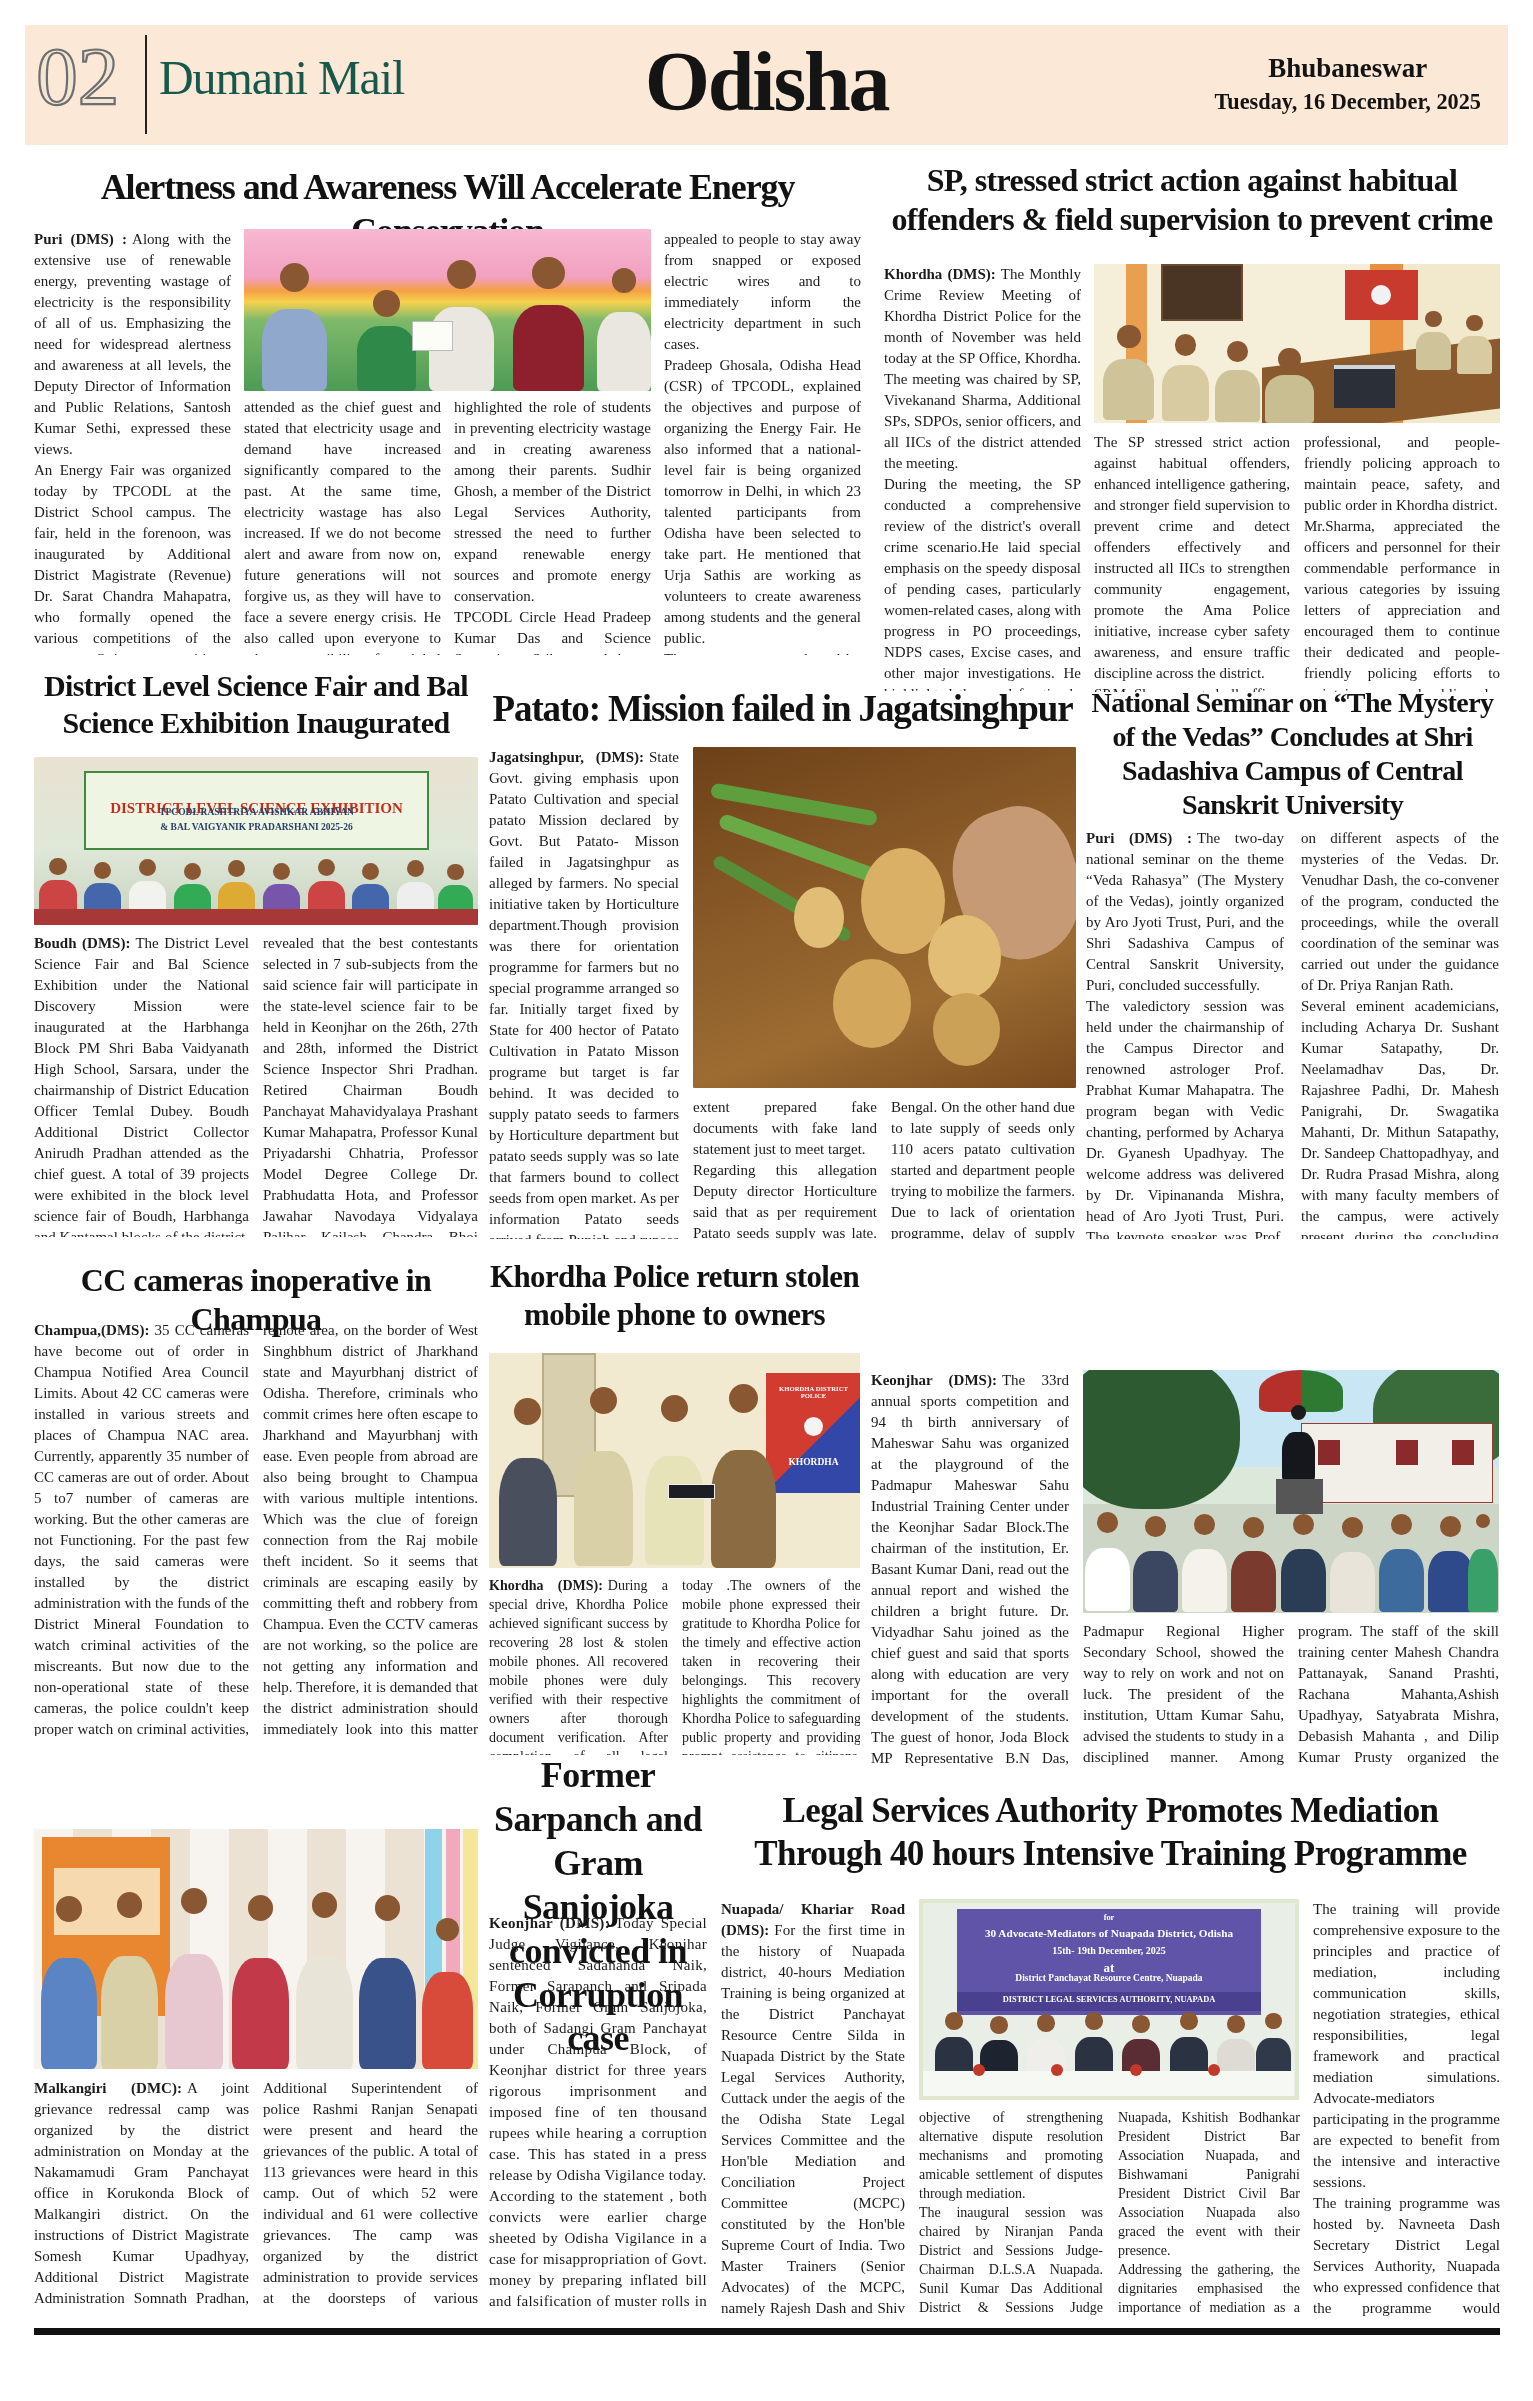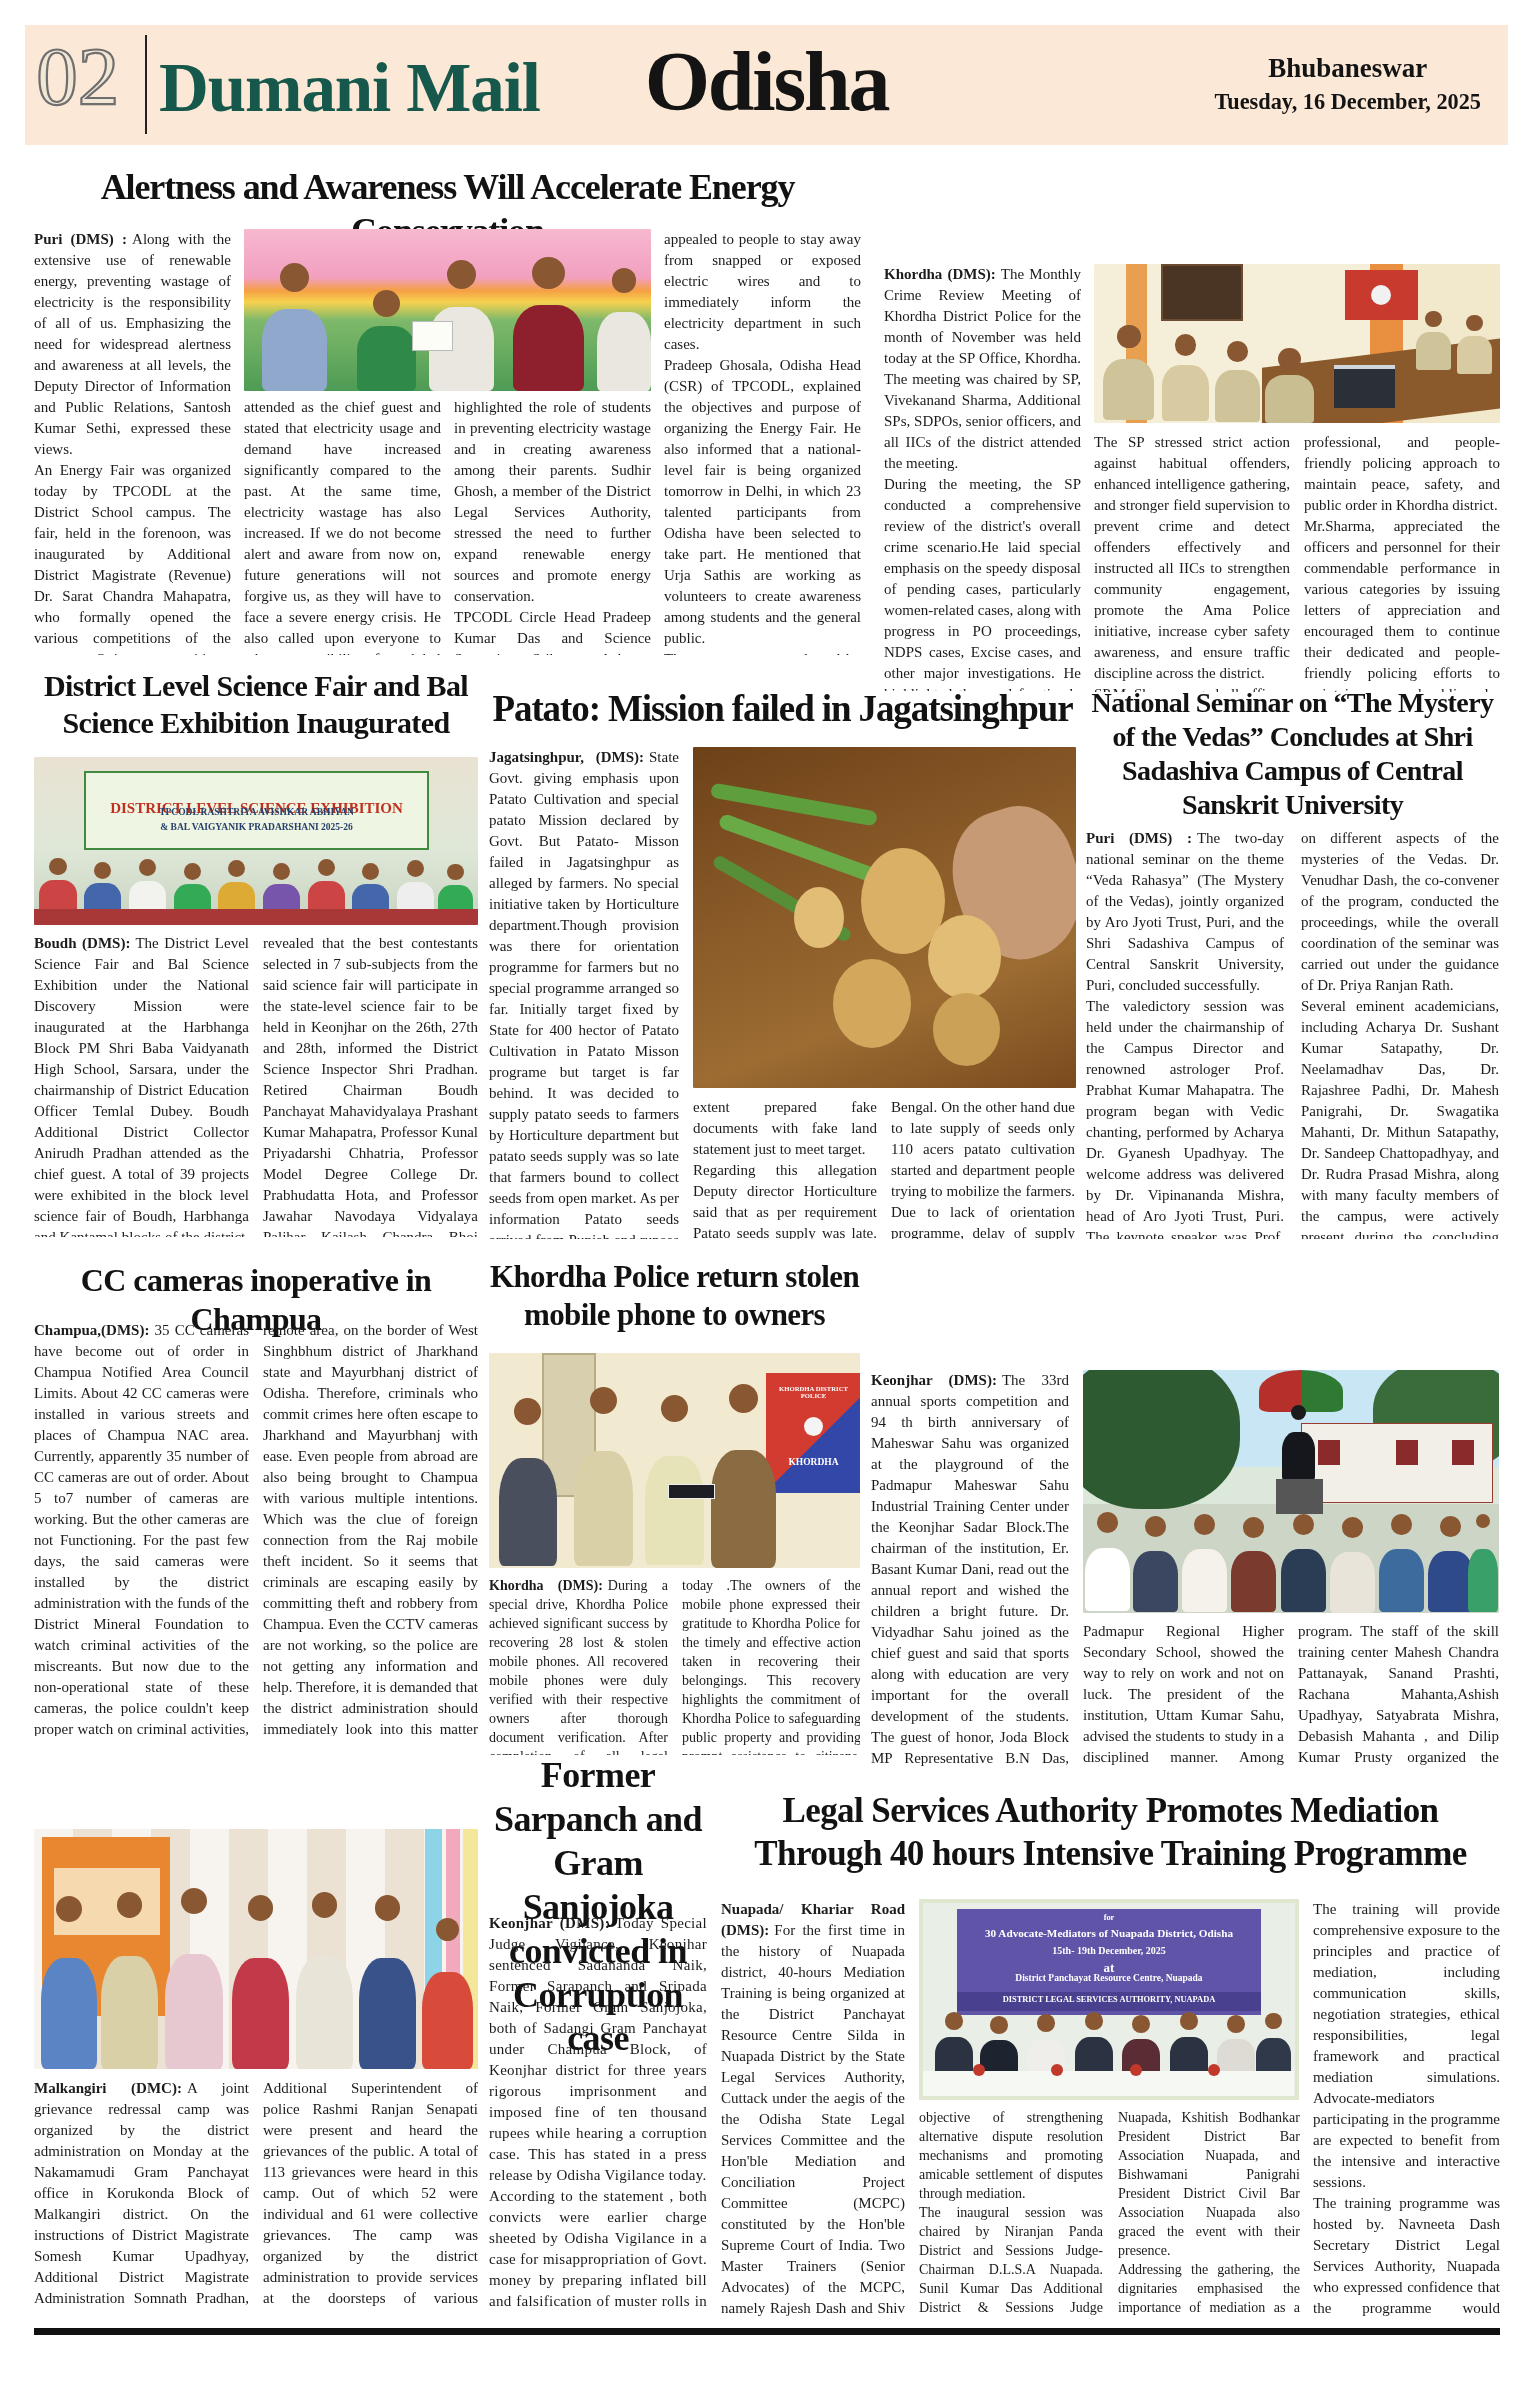--- a/index.html
+++ b/index.html
@@ -4,21 +4,21 @@
 <title>Dumani Mail - Odisha</title>
 <style>
   html,body{margin:0;padding:0;background:#ffffff;}
   .page{position:relative;width:1533px;height:2401px;background:#fff;overflow:hidden;
         font-family:"Liberation Serif",serif;}
   
   .masthead{position:absolute;left:25px;top:25px;width:1483px;height:120px;background:#fbe8d6;}
   .pagenum{position:absolute;left:11.2px;top:10px;font-size:83px;line-height:1;font-weight:normal;
            color:#f2e6d4;-webkit-text-stroke:2.2px #6f6f6f;font-family:"Liberation Serif",serif;}
   .mast-divider{position:absolute;left:120px;top:10px;width:1.7px;height:99px;background:#222;}
-  .papername{position:absolute;left:134px;top:29px;font-size:69px;line-height:1;font-weight:bold;
+  .papername{position:absolute;left:134px;top:29px;font-size:48px;line-height:1;font-weight:normal;
              color:#17584c;letter-spacing:-1.1px;}
   .edition{position:absolute;left:0;right:0;top:14.5px;text-align:center;font-size:84px;line-height:1;
            font-weight:bold;color:#141414;letter-spacing:-2.2px;}
   .mast-right{position:absolute;right:27px;top:27px;text-align:center;color:#141414;}
   .mast-city{font-size:27px;font-weight:bold;line-height:1.2;}
   .mast-date{font-size:22.3px;font-weight:bold;line-height:1.6;}
   
   .article{position:absolute;overflow:hidden;}
   .headline{position:absolute;left:0;right:0;top:0;margin:0;font-weight:bold;text-align:center;
             color:#121212;line-height:1.22;letter-spacing:-0.6px;font-family:"Liberation Serif",serif;}
@@ -69,20 +69,21 @@
     <div class="col" style="left:210px;top:231px;width:197px;height:258px;"><span>attended as the chief guest and stated that electricity usage and demand have increased significantly compared to the past. At the same time, electricity wastage has also increased. If we do not become alert and aware from now on, future generations will not forgive us, as they will have to face a severe energy crisis. He also called upon everyone to take responsibility for global warming and climate change.
 District Child Protection Officer Manoj Kumar Tripathy</span></div>
     <div class="col" style="left:420px;top:231px;width:197px;height:258px;"><span>highlighted the role of students in preventing electricity wastage and in creating awareness among their parents. Sudhir Ghosh, a member of the District Legal Services Authority, stressed the need to further expand renewable energy sources and promote energy conservation.
 TPCODL Circle Head Pradeep Kumar Das and Science Supervisor Srikumar Acharya discussed energy generation, storage, conservation, and prevention of wastage. They</span></div>
     <div class="col" style="left:630px;top:63px;width:197px;height:426px;"><span>appealed to people to stay away from snapped or exposed electric wires and to immediately inform the electricity department in such cases.
 Pradeep Ghosala, Odisha Head (CSR) of TPCODL, explained the objectives and purpose of organizing the Energy Fair. He also informed that a national-level fair is being organized tomorrow in Delhi, in which 23 talented participants from Odisha have been selected to take part. He mentioned that Urja Sathis are working as volunteers to create awareness among students and the general public.
 The program was conducted by Rashmita Pattnaik, with cooperation from Satya Biswal and other TPCODL staff members. At the end of the event, guests awarded prizes to the winners of the various competitions.</span></div>
   </section>
 
   <section class="article" style="left:884px;top:161px;width:616px;height:531px;">
+    <h1 class="headline" style="font-size:32px;">SP, stressed strict action against habitual offenders &amp; field supervision to prevent crime</h1>
     <div class="col" style="left:0;top:103px;width:197px;height:427px;"><span class="dateline">Khordha (DMS):</span><span>The Monthly Crime Review Meeting of Khordha District Police for the month of November was held today at the SP Office, Khordha. The meeting was chaired by SP, Vivekanand Sharma, Additional SPs, SDPOs, senior officers, and all IICs of the district attended the meeting.
 During the meeting, the SP conducted a comprehensive review of the district's overall crime scenario.He laid special emphasis on the speedy disposal of pending cases, particularly women-related cases, along with progress in PO proceedings, NDPS cases, Excise cases, and other major investigations. He highlighted the need for timely investigation, prompt charge-sheet filing, and strong documentation, especially in matters involving women's safety.</span></div>
     <div class="photo" style="left:210px;top:103px;width:406px;height:159px;background:linear-gradient(90deg,#f5eed8 0 8%,#e8a050 8% 13%,#f5eed8 13% 68%,#e8903f 68% 76%,#f2e8cc 76% 100%);">
       <div class="shape" style="left:67px;top:0;width:78px;height:53px;background:#4a3524;border:2.2px solid #6b4c30;"></div>
       <div class="shape" style="left:251px;top:5.6px;width:73px;height:50px;background:#c8392e;"></div>
       <div class="shape" style="left:277px;top:21px;width:20px;height:20px;border-radius:50%;background:#f1f1f1;"></div>
       <div class="shape" style="left:168px;top:89px;width:240px;height:70px;background:#8a5a2c;transform:skewY(-7deg);"></div>
       <div class="shape" style="left:240px;top:101px;width:61px;height:39px;background:#2a2f38;border-top:4.5px solid #cfd6de;"></div>
       <div class="person" style="left:8.4px;top:61px;width:53px;height:95px;--shirt:#cfc39a;"></div>
       <div class="person" style="left:67px;top:70px;width:49px;height:87px;--shirt:#d8cba1;"></div>

